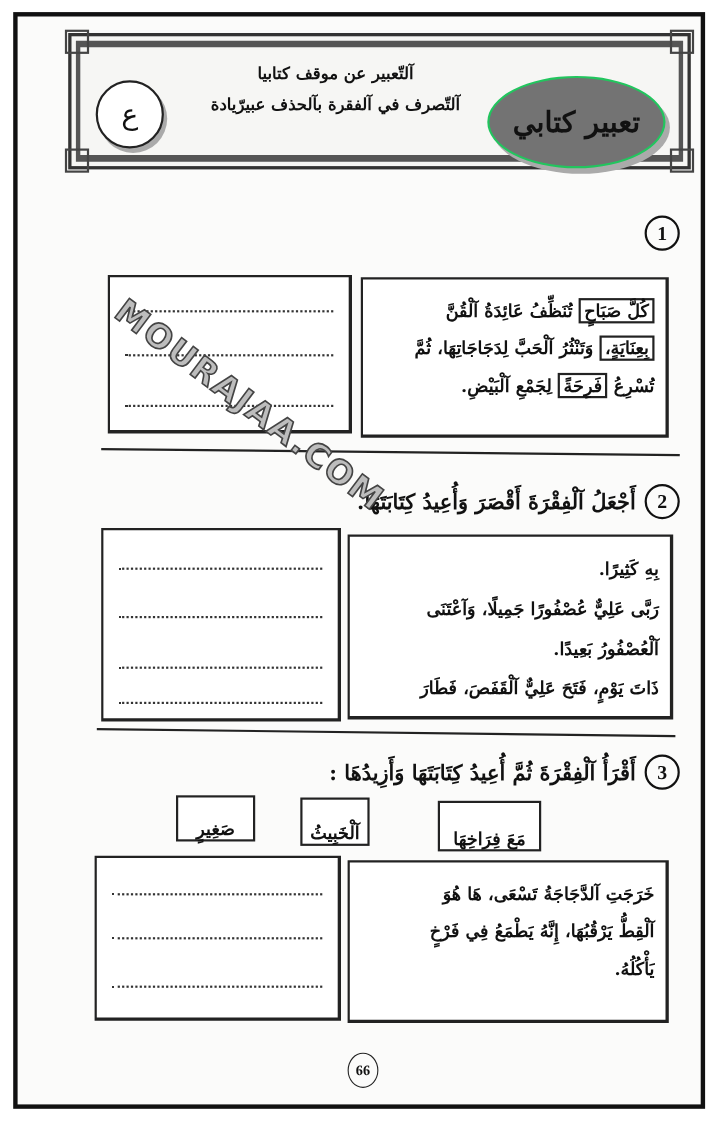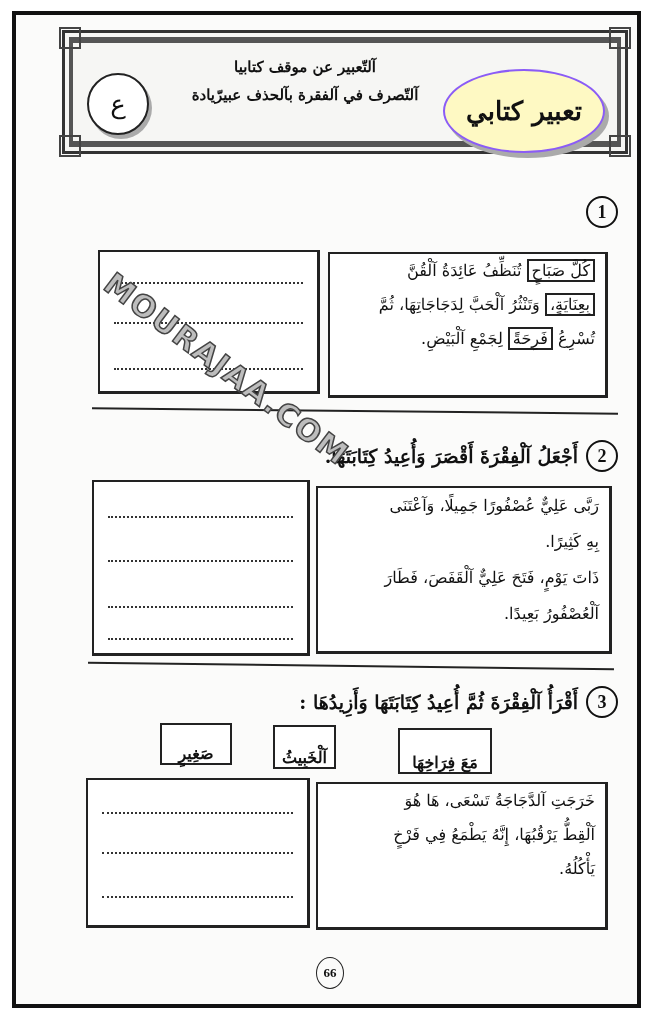--- a/index.html
+++ b/index.html
@@ -22,22 +22,22 @@
   }
   .header .corner {
     position:absolute; width:18px; height:18px; border:2px solid #444; background:transparent;
   }
   .corner.tl { left:-6px; top:-6px; }
   .corner.tr { right:-6px; top:-6px; }
   .corner.bl { left:-6px; bottom:-6px; }
   .corner.br { right:-6px; bottom:-6px; }
   .header-oval {
     position:absolute; right:20px; top:36px; width:158px; height:80px;
-    border:2px solid #8b5cf6; border-radius:50%; box-shadow:4px 5px 0 #aaa;
-    background:#fef9c3; display:flex; align-items:center; justify-content:center;
+    border:2px solid #22c55e; border-radius:50%; box-shadow:4px 5px 0 #aaa;
+    background:#737373; display:flex; align-items:center; justify-content:center;
     font-family:"DejaVu Serif", serif; font-weight:bold; font-size:26px; direction:rtl;
   }
   .header-titles {
     position:absolute; right:190px; top:20px; width:260px; text-align:center; direction:rtl;
     font-family:"DejaVu Serif", serif; font-weight:bold; font-size:15px; line-height:28px;
   }
   .header-circle {
     position:absolute; left:22px; top:40px; width:58px; height:58px;
     border:2px solid #222; border-radius:50%; box-shadow:3px 4px 0 #aaa; background:#fff;
     display:flex; align-items:center; justify-content:center;
@@ -52,22 +52,22 @@
     width:28px; height:28px; border:2px solid #111; border-radius:50%;
     display:flex; align-items:center; justify-content:center;
     font-family:"Liberation Serif", serif; font-size:18px; font-weight:bold; flex:none;
   }
   
   .box {
     position:absolute; border:2px solid #222; box-sizing:border-box; background:#fff;
   }
   .box.thick-bottom { border-bottom-width:3px; border-right-width:3px; }
   .text-box {
-    direction:rtl; padding:0 10px; font-family:"DejaVu Serif", serif; font-size:16px;
-    line-height:34px; font-weight:normal;
+    direction:rtl; padding:12px 10px; font-family:"DejaVu Serif", serif; font-size:16px;
+    line-height:34px; font-weight:bold;
   }
   .framed-word { border:2px solid #222; padding:0 3px; }
   .answer-line {
     position:absolute; left:14px; right:14px; border-bottom:2px dotted #333; height:0;
   }
   .divider {
     position:absolute; height:0; border-top:2px solid #222;
   }
   .word-chip {
     position:absolute; border:2px solid #222; background:#fff; box-sizing:border-box;
@@ -127,24 +127,24 @@
   <div class="answer-line" style="top:70px;"></div>
   <div class="answer-line" style="top:116px;"></div>
 </div>
 <div class="divider" style="left:92px; top:410px; width:526px; transform:rotate(0.6deg);"></div>
 
 <div class="instruction" style="right:40px; top:440px;">
   <span class="num-circle">2</span>
   <span>أَجْعَلُ آلْفِقْرَةَ أَقْصَرَ وَأُعِيدُ كِتَابَتَهَا.</span>
 </div>
 <div class="box thick-bottom text-box" style="left:316px; top:486px; width:296px; height:168px; line-height:36px;">
+  <div>بِهِ كَثِيرًا.</div>
   <div>رَبَّى عَلِيٌّ عُصْفُورًا جَمِيلًا، وَآعْتَنَى</div>
-  <div>بِهِ كَثِيرًا.</div>
+  <div>آلْعُصْفُورُ بَعِيدًا.</div>
   <div>ذَاتَ يَوْمٍ، فَتَحَ عَلِيٌّ آلْقَفَصَ، فَطَارَ</div>
-  <div>آلْعُصْفُورُ بَعِيدًا.</div>
 </div>
 <div class="box thick-bottom" style="left:92px; top:480px; width:218px; height:176px;">
   <div class="answer-line" style="top:34px;"></div>
   <div class="answer-line" style="top:78px;"></div>
   <div class="answer-line" style="top:124px;"></div>
   <div class="answer-line" style="top:156px;"></div>
 </div>
 <div class="divider" style="left:88px; top:665px; width:526px; transform:rotate(0.7deg);"></div>
 
 <div class="instruction" style="right:40px; top:686px;">

